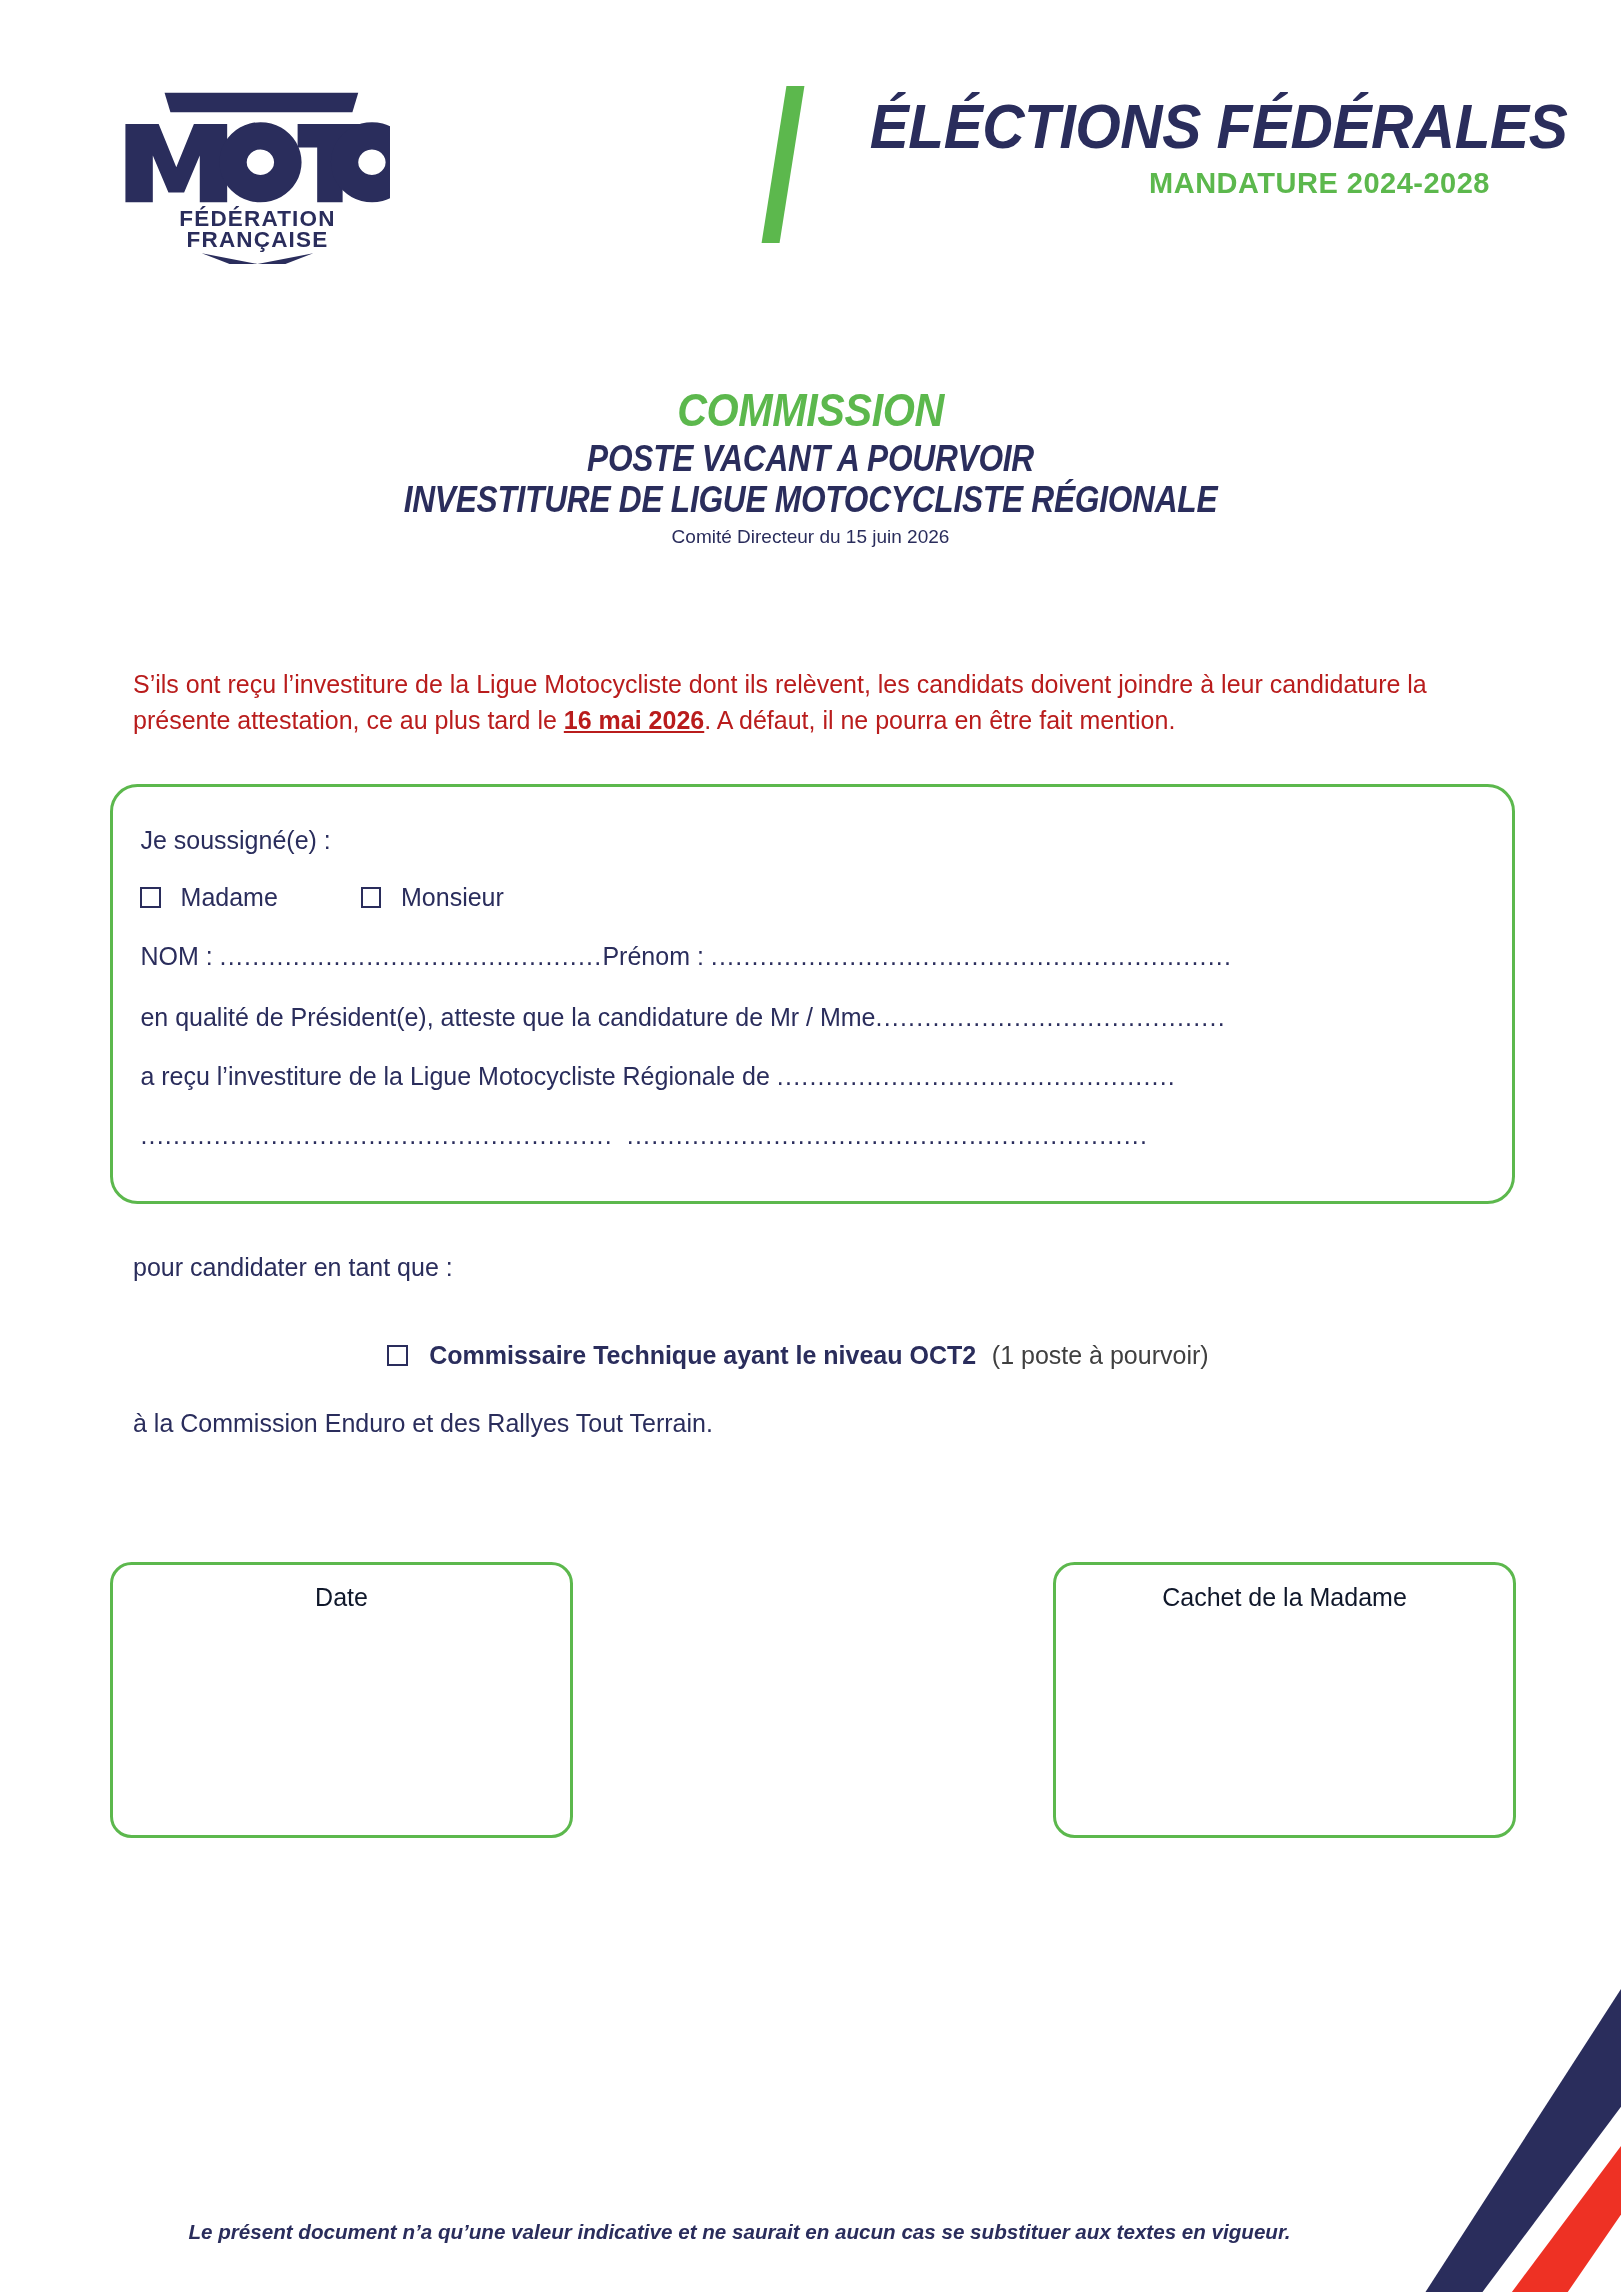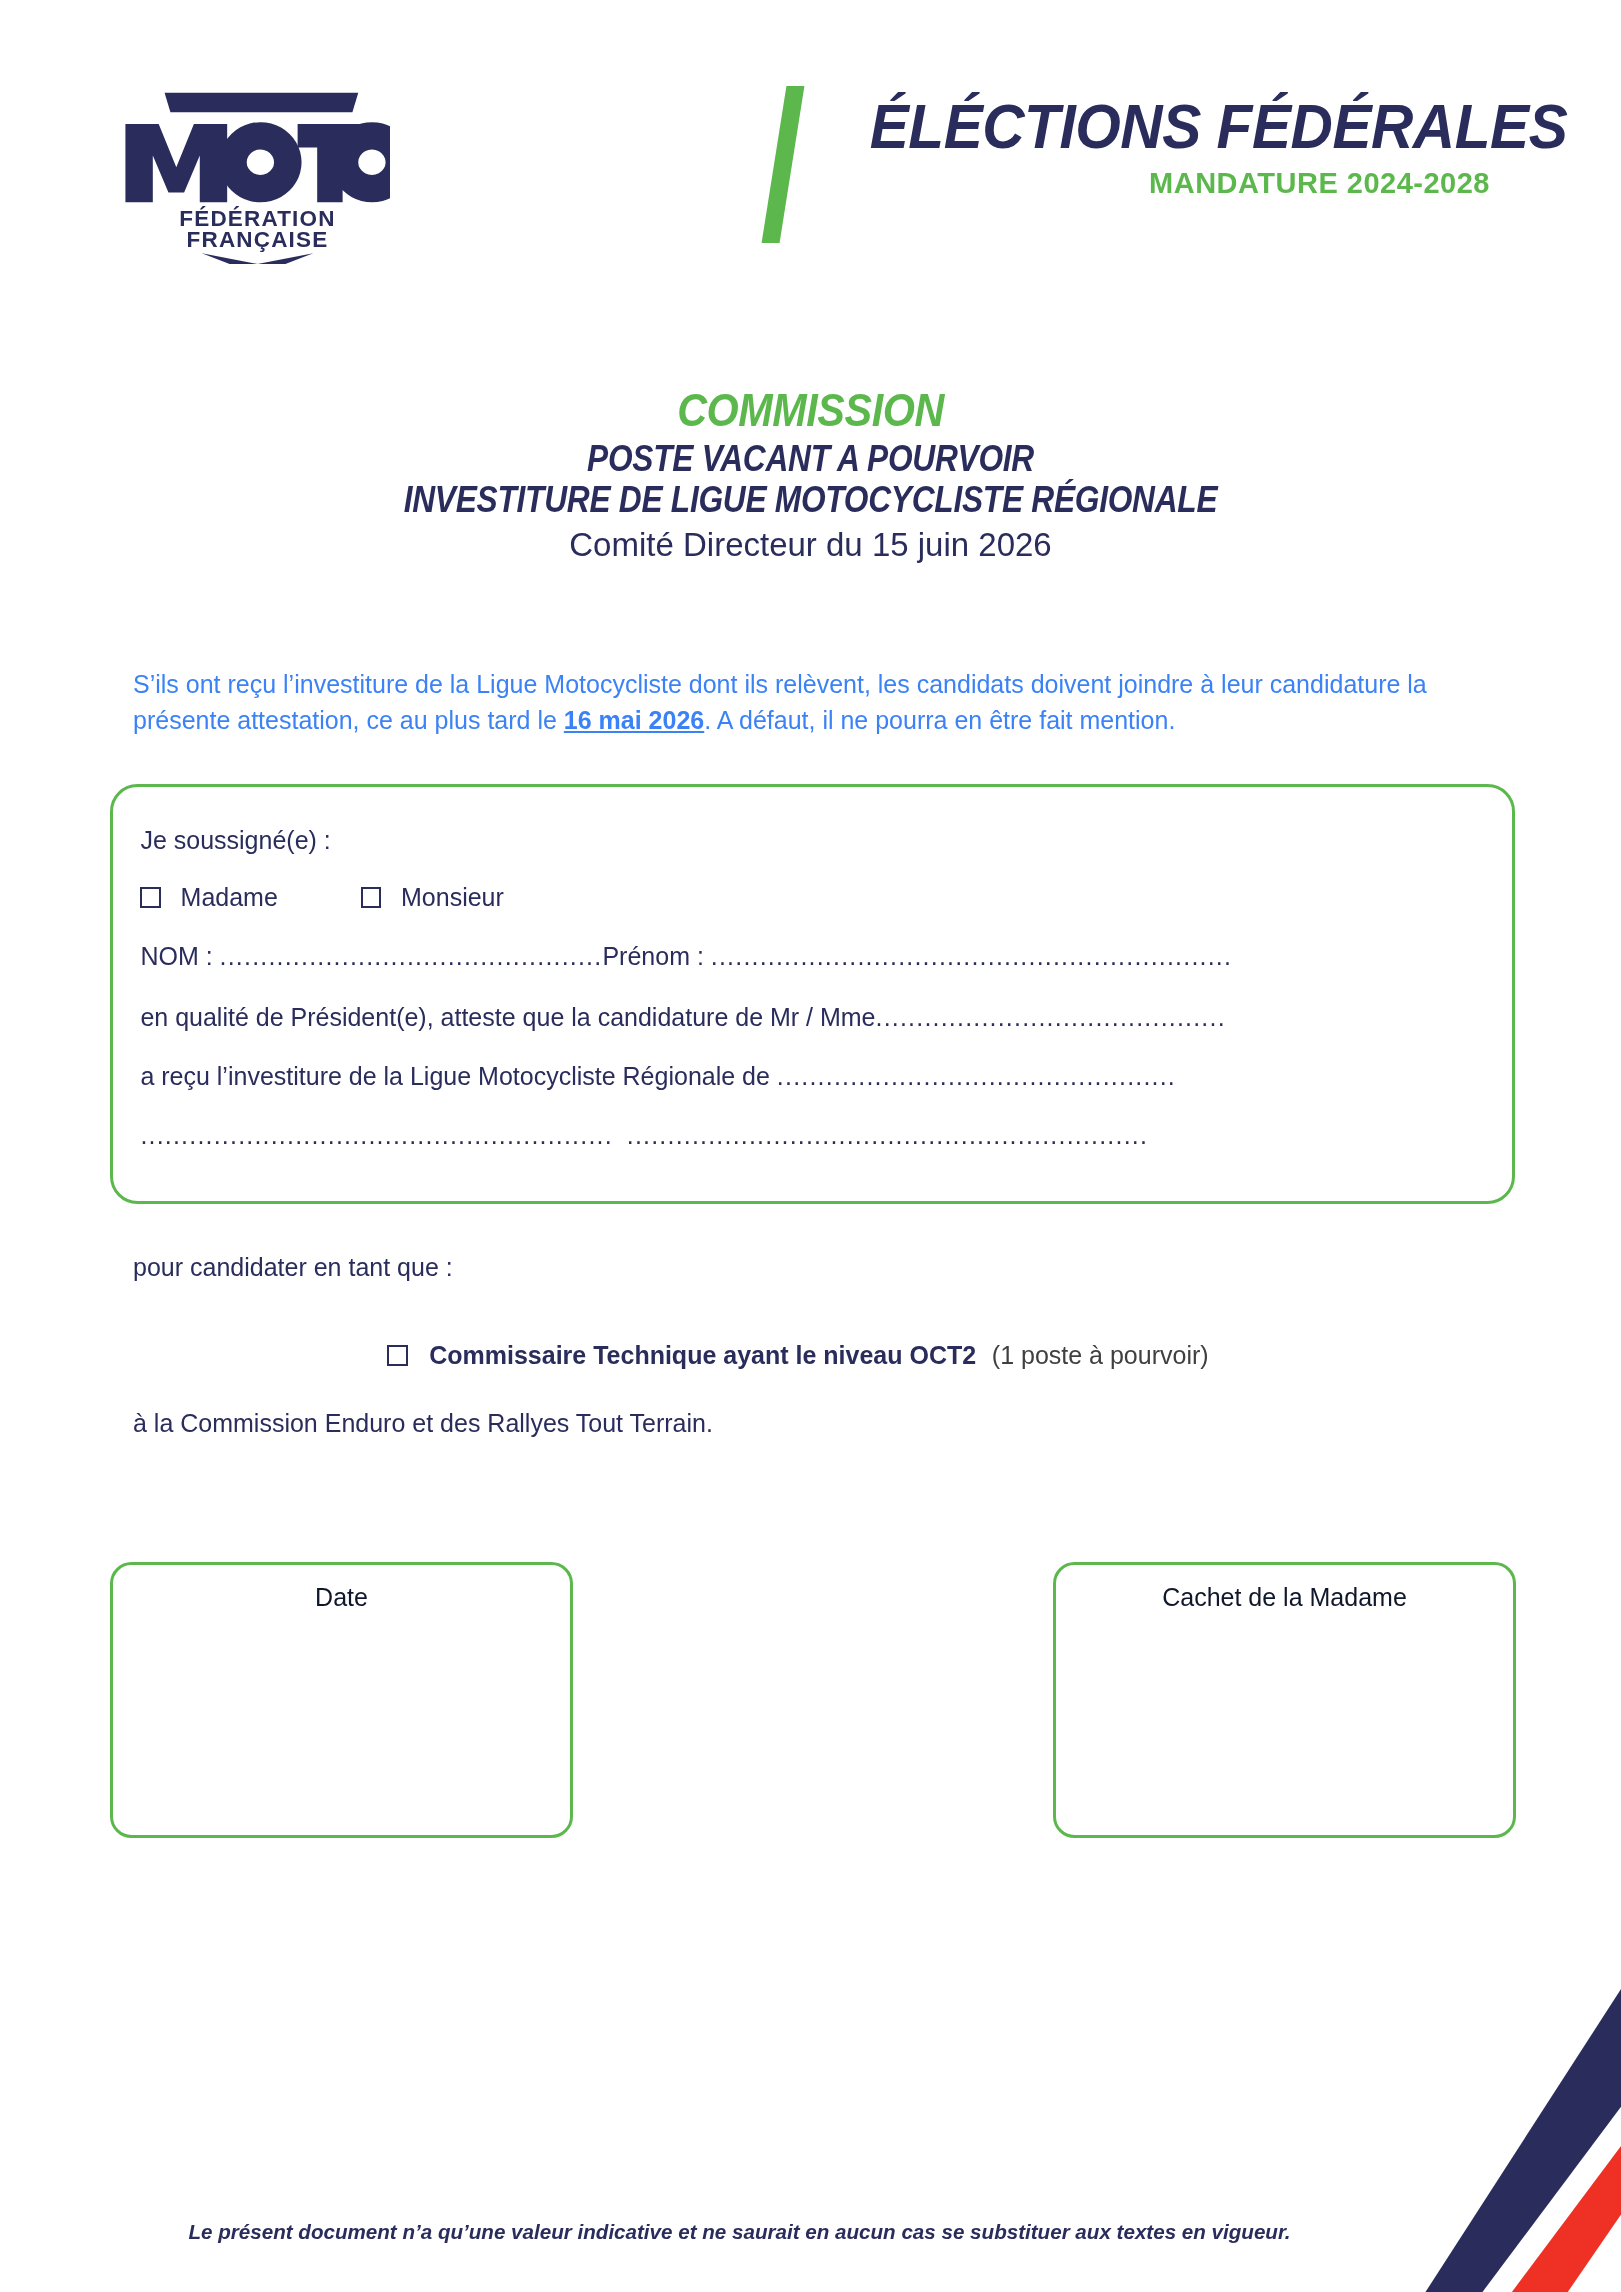--- a/index.html
+++ b/index.html
@@ -93,36 +93,36 @@
     margin-top: 3.9px;
   }
   #doc-title-3 {
     font-size: 36px;
     color: #2A2D5C;
     letter-spacing: -0.3px;
     transform: scaleX(0.88);
     margin-top: 2.9px;
   }
   #doc-title-4 {
-    font-size: 33px;
+    font-size: 19px;
     font-style: normal;
     font-weight: normal;
     color: #2A2D5C;
     margin-top: 5.9px;
     font-family: "Liberation Sans", sans-serif;
   }
 
   
   #intro-paragraph {
     position: absolute;
     left: 133px; top: 642px;
     width: 1358px;
     font-size: 25px;
     line-height: 1.42;
-    color: #3b82f6;
+    color: #b91c1c;
     text-align: left;
   }
   #intro-paragraph .emph {
     font-weight: bold;
     text-decoration: underline;
   }
 
   
   #form-box {
     position: absolute;

